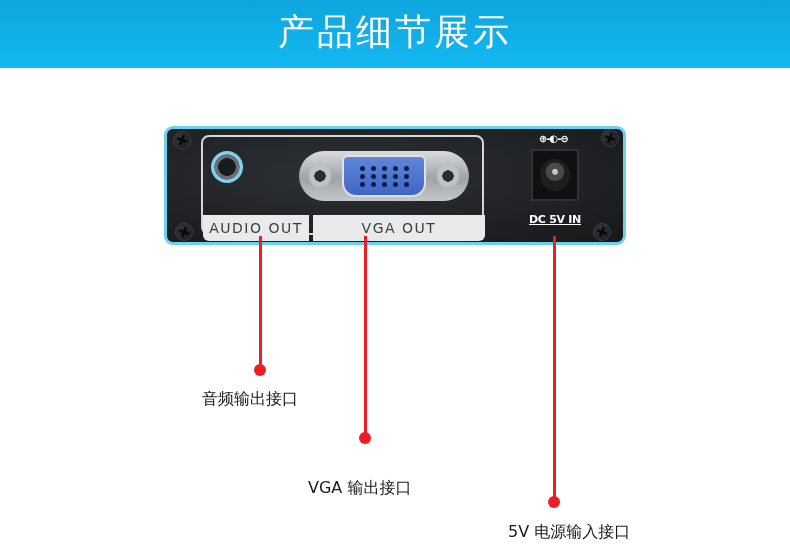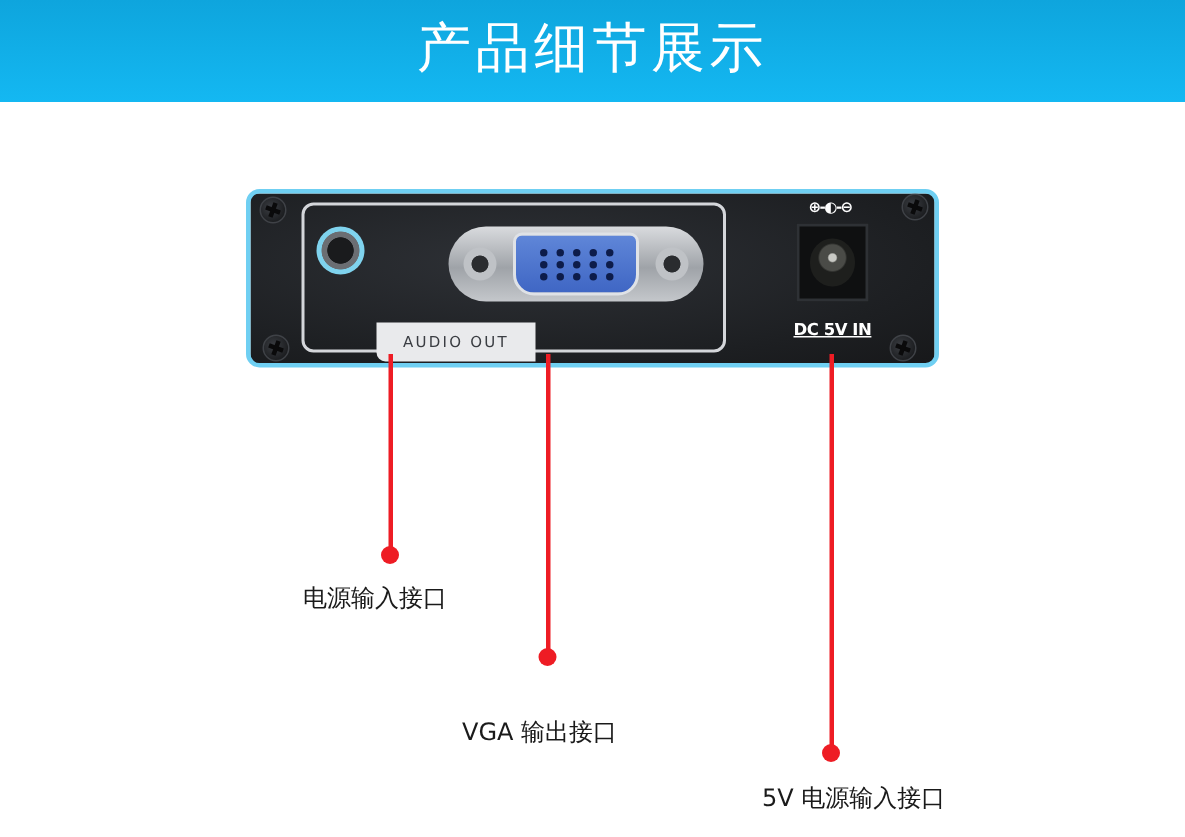--- a/index.html
+++ b/index.html
@@ -34,21 +34,21 @@
     .screw::before { width: 10px; height: 3px; transform: translate(-50%,-50%) rotate(20deg); }
     .screw::after { width: 3px; height: 10px; transform: translate(-50%,-50%) rotate(20deg); }
 
     .panel {
       position: absolute; left: 34px; top: 6px; width: 283px; height: 100px;
       border: 2px solid #d4d6da; border-radius: 8px; background: transparent;
     }
     .label-strip {
       position: absolute; top: 78px; height: 26px; background: #e9eaec;
       display: flex; align-items: center; justify-content: center;
-      color: #3a3d42; font-size: 10px; letter-spacing: 1.5px; margin-left: 48px;
+      color: #3a3d42; font-size: 14px; letter-spacing: 1.5px;
     }
     .label-audio { left: 0; width: 106px; border-bottom-left-radius: 6px; }
     .label-vga { left: 110px; width: 172px; border-bottom-right-radius: 6px; }
 
     .audio-jack {
       position: absolute; left: 8px; top: 14px; width: 32px; height: 32px; border-radius: 50%;
       background: radial-gradient(circle, #1a1b1d 0 38%, #6b6e73 40% 55%, #7fd3ee 57% 78%, #2c2f33 80%);
     }
 
     .vga-shell {
@@ -133,30 +133,31 @@
             <span class="pin"></span>
             <span class="pin"></span>
             <span class="pin"></span>
             <span class="pin"></span>
             <span class="pin"></span>
           </div>
       </div>
     </div>
 
     <div class="label-strip label-audio">AUDIO OUT</div>
+    <div class="label-strip label-vga">VGA OUT</div>
   </div>
 
   <div class="power-icon">⊕-◐-⊖</div>
   <div class="dc-jack"></div>
   <div class="dc-label">DC 5V IN</div>
 </div>
 
 <div class="leader" style="left:259px; top:236px; height:134px;"></div>
 <div class="dot" style="left:254px; top:364px;"></div>
-<div class="caption" style="left:202px; top:389px;">电源输入接口</div>
+<div class="caption" style="left:202px; top:389px;">音频输出接口</div>
 
 <div class="leader" style="left:364px; top:236px; height:202px;"></div>
 <div class="dot" style="left:359px; top:432px;"></div>
 <div class="caption" style="left:308px; top:478px;">VGA 输出接口</div>
 
 <div class="leader" style="left:553px; top:236px; height:266px;"></div>
 <div class="dot" style="left:548px; top:496px;"></div>
 <div class="caption" style="left:508px; top:522px;">5V 电源输入接口</div>
 
 </body></html>

